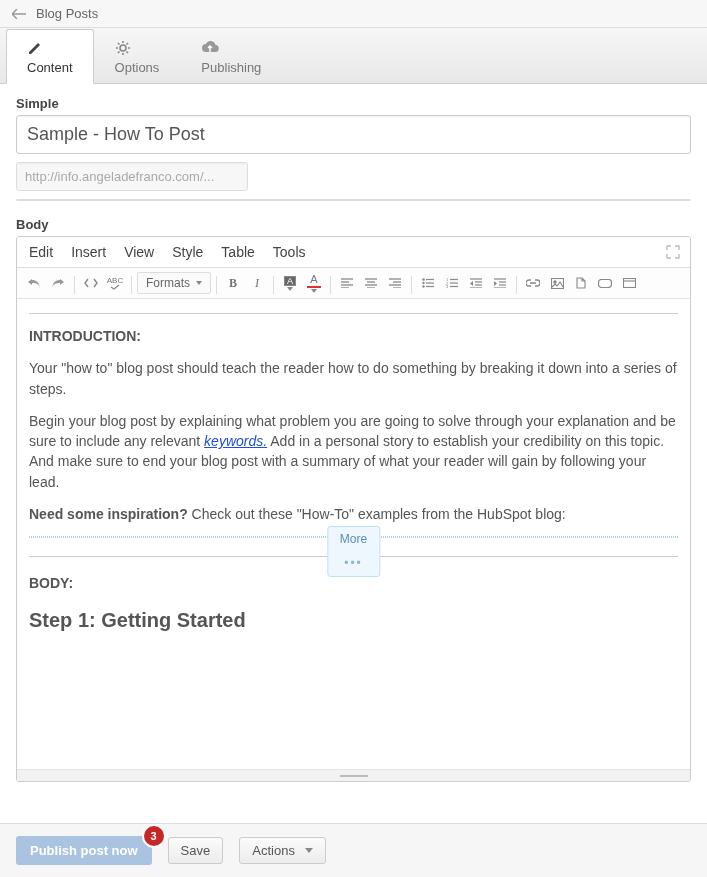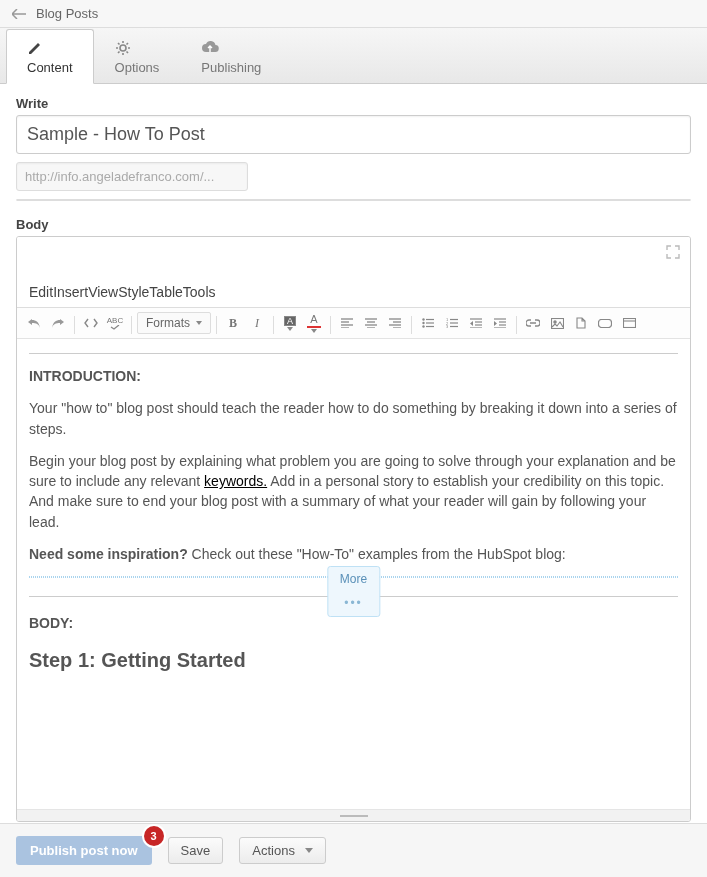--- a/index.html
+++ b/index.html
@@ -78,24 +78,24 @@
     border:1px solid #ccc;
     border-radius:3px;
     padding: 5px 12px;
     font-size:13px;
     color:#555;
     cursor:pointer;
   }
   .body-section { margin-top:16px;}
   .editor-border { border:1px solid #ccc; border-radius:3px; margin-top:4px; overflow:hidden;}
   .editor-menubar {
-    display:flex; padding:7px 12px; border-bottom:1px solid #ddd;
+    display:flex; gap:18px; padding:7px 12px; border-bottom:1px solid #ddd;
     font-size:14px; color:#444; background:#fff;
     position:relative;
-    align-items:flex-end;
+    align-items:center;
   }
   .expand-ic { position:absolute; right:10px; top:8px; color:#bbb; cursor:pointer;}
   .editor-toolbar {
     display:flex; align-items:flex-end; gap:2px;
     padding: 4px 6px;
     background:#fdfdfd;
     border-bottom:1px solid #e3e3e3;
     flex-wrap: nowrap;
     color:#666;
     font-size:12px;
@@ -113,21 +113,21 @@
     display:inline-flex; align-items:center; gap:4px; height:22px;
   }
   .editor-content{
     padding: 14px 12px 10px 12px;
     font-size:14px; color:#555; line-height:1.45;
     height: 470px; overflow:hidden;
   }
   .editor-content hr{ border:none; border-top:1px solid #ccc; margin:0 0 12px;}
   .editor-content .hr-tail{ margin:14px 0 16px;}
   .editor-content p{ margin-bottom:12px;}
-  .editor-content a{ color:#000000; text-decoration:underline;}
+  .editor-content a{ color:#1d4ed8; text-decoration:underline;font-style:italic;}
   .editor-content ul{ margin:4px 0 12px 34px;}
   .editor-content ul li{ margin-bottom:2px; color:#2268c6;}
   .more-wrap{
     border-top:1px dotted #aad4ee;
     border-bottom:1px dotted #aad4ee;
     height:1px; position:relative; margin:8px 0 18px;
   }
   .more-pill{
     position:absolute; left:50%; top:-11px; transform:translateX(-50%);
     background:#eef7fd; border:1px solid #bfe1f5;
@@ -208,37 +208,37 @@
           <path d="M5 12a4 4 0 010-8 5 5 0 019.5 1A3 3 0 0114 12H5z" fill="#999"></path>
           <path d="M9 6 L9 12 M7 8 L9 6 L11 8" stroke="#fff" stroke-width="1.4" fill="none"></path>
         </svg>
     </span>
     <span>Publishing</span>
   </div>
 </div>
 
 <div class="panel">
 
-  <div class="label">Write</div>
+  <div class="label">Simple</div>
   <input class="text-input" value="Sample - How To Post" style="">
 
   <div class="url-row">
     <div class="url-input">http://info.angeladefranco.com/...</div>
     <div class="url-spacer"></div>
   </div>
 
   <div class="body-section">
     <div class="label">Body</div>
 
     <div class="editor-border">
 
       <div class="editor-menubar">
         <span style="cursor:pointer;">Edit</span>
         <span style="cursor:pointer;">Insert</span>
-        <span style="cursor:pointer;margin-top:40px;">View</span>
+        <span style="cursor:pointer;">View</span>
         <span style="cursor:pointer;">Style</span>
         <span style="cursor:pointer;">Table</span>
         <span style="cursor:pointer;">Tools</span>
         <span class="expand-ic">
           <svg width="14" height="14" viewBox="0 0 14 14" stroke="#bbb" stroke-width="1.4" fill="none">
               <path d="M1 5V1h4M13 5V1H9M1 9v4h4M13 9v4H9"></path>
             </svg>
         </span>
       </div>
 

